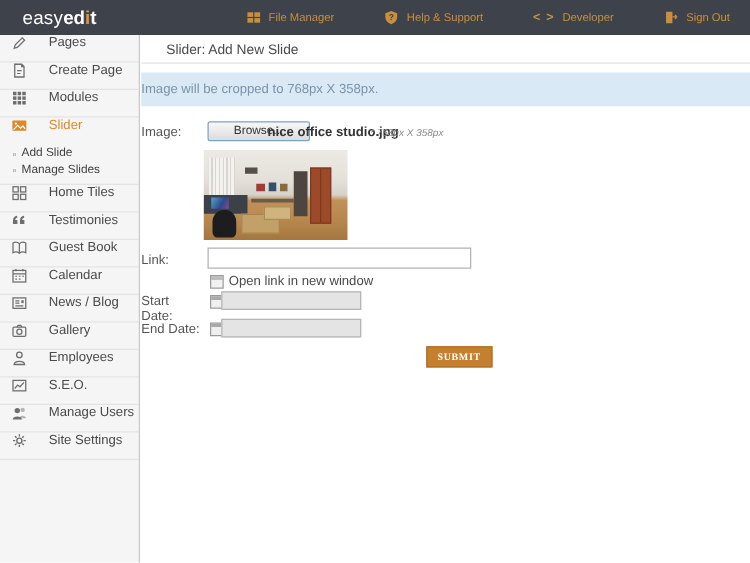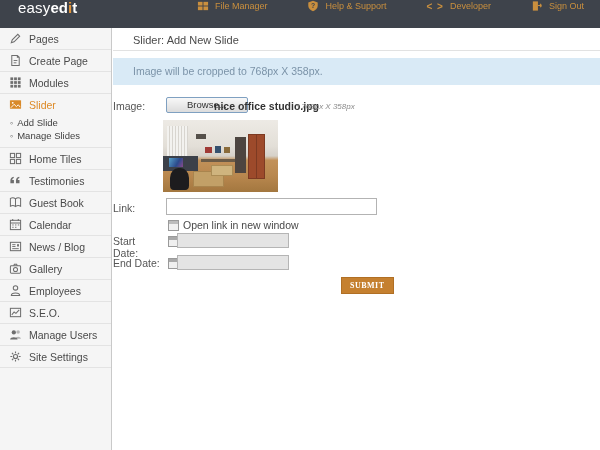--- a/index.html
+++ b/index.html
@@ -1,44 +1,44 @@
 <!DOCTYPE html>
 <html><head>
 <meta charset="utf-8">
 <style>
   html,body{margin:0;padding:0}
   body{width:600px;height:450px;overflow:hidden;background:#fff;
        font-family:"Liberation Sans",sans-serif;position:relative}
   
   .topbar{position:absolute;left:0;top:0;width:600px;height:28px;background:#3e434b;
-          display:flex;align-items:flex-start}
+          display:flex;align-items:center}
   .logo{margin-left:18px;font-size:15px;color:#fff;cursor:default;line-height:1}
   .logo .lt{font-weight:400;letter-spacing:.2px}
   .logo .bd{font-weight:700}
   .logo .acc{font-weight:700;color:#e0943a}
   .topmenu{margin-left:auto;display:flex;align-items:center;gap:40px;margin-right:16px}
   .mi{display:flex;align-items:center;gap:6px;color:#c98f3e;font-size:9px;cursor:pointer;white-space:nowrap}
   .mi svg{display:block}
   .code-glyph{font-weight:700;font-size:10px;letter-spacing:1px}
   
   .sidebar{position:absolute;left:0;top:28px;width:112px;height:422px;background:#f5f5f5;
            border-right:1px solid #c9c9c9;box-sizing:border-box}
-  .side-item{display:flex;align-items:center;gap:7px;height:21px;padding-left:9px;
+  .side-item{display:flex;align-items:flex-start;gap:17px;height:21px;padding-left:9px;
              border-bottom:1px solid #e3e3e3;font-size:10.5px;color:#4a4a4a;cursor:pointer}
   .side-item svg{flex:0 0 13px;display:block}
   .side-item.noline{border-bottom:none}
   .side-item.active{color:#dd8a26}
   .side-sub{border-bottom:1px solid #e3e3e3;padding:1px 0 5px 10px}
   .sub-item{display:flex;align-items:center;gap:4px;height:13px;font-size:9.5px;color:#3f3f3f;cursor:pointer}
   .sub-bullet{font-size:9px;color:#555}
   
   .main{position:absolute;left:113px;top:28px;width:487px;height:422px;background:#fff}
   .page-title{height:22px;line-height:24px;padding-left:20px;font-size:11px;color:#4a4a4a;
               border-bottom:1px solid #e2e2e2}
-  .banner{margin-top:7px;background:#d9eaf6;height:27px;line-height:27px;padding-left:20px;
+  .banner{margin-top:7px;background:#d9eaf6;height:27px;line-height:27px;
           font-size:10.5px;color:#7b93a8}
   .flabel{position:absolute;width:50px;font-size:10.5px;color:#555}
   .browse-btn{position:absolute;left:53px;top:69px;font-size:9.5px;color:#333;
               padding:1px 20px 2px;background:linear-gradient(#f8f8f8,#dcdcdc);
               border:1px solid #7fa0c1;border-radius:2px;cursor:pointer;
               font-family:"Liberation Sans",sans-serif}
   .filename{position:absolute;left:101px;top:72px;font-size:10.5px;font-weight:700;color:#333}
   .size-note{position:absolute;left:183px;top:74px;font-size:8px;font-style:italic;color:#8a8a8a}
   
   .photo{position:absolute;left:50px;top:92px;width:115px;height:72px;overflow:hidden;

